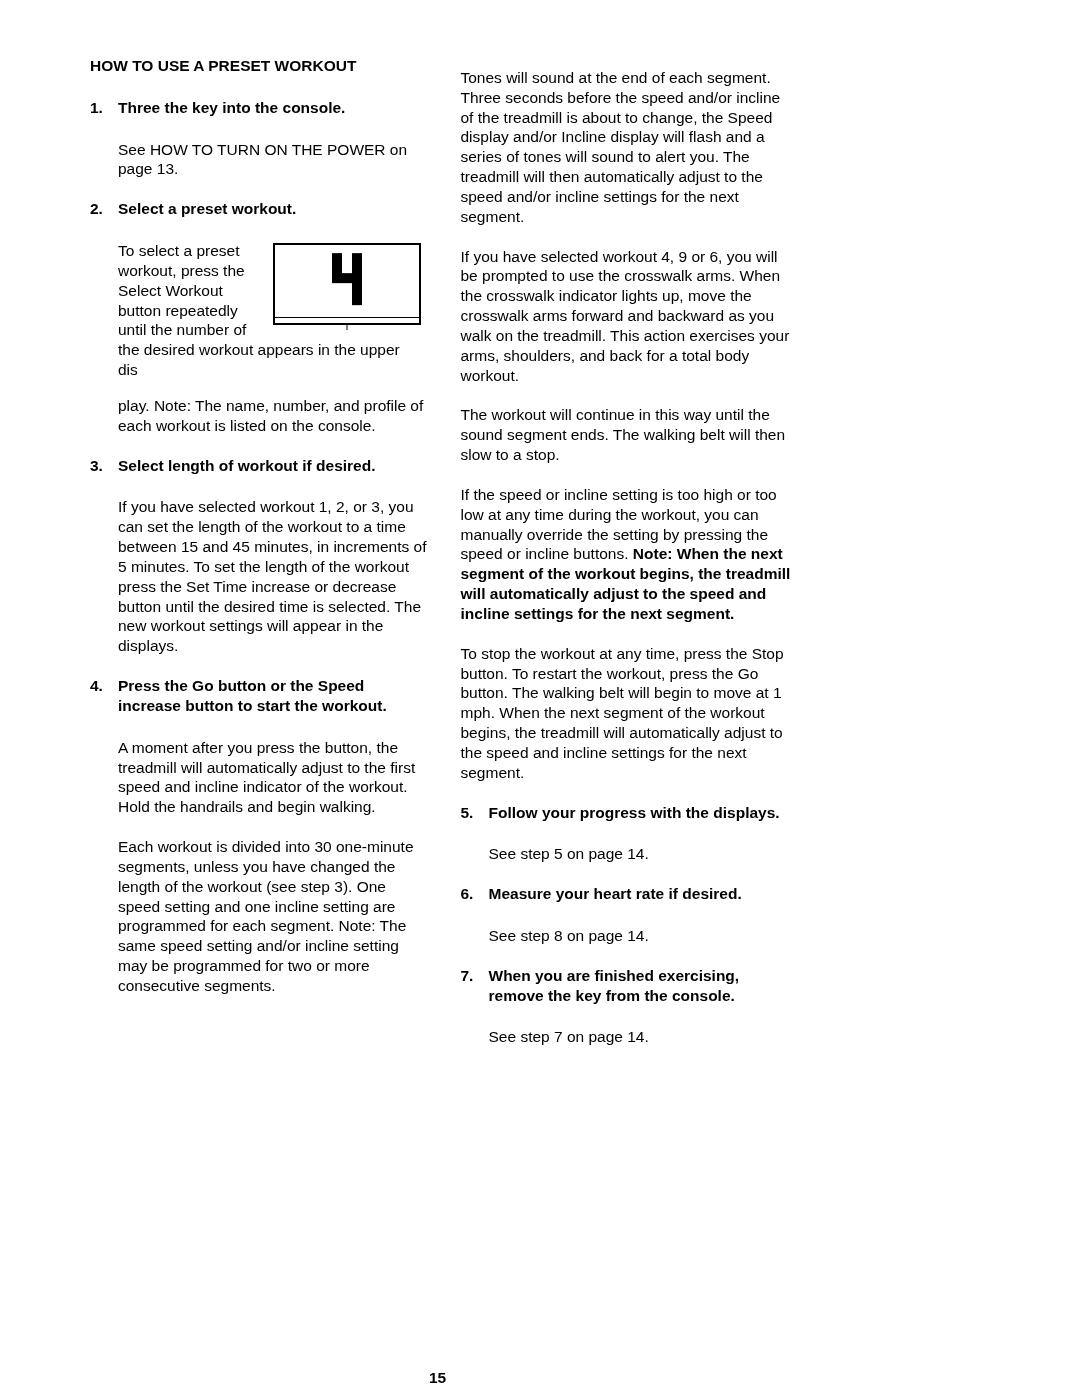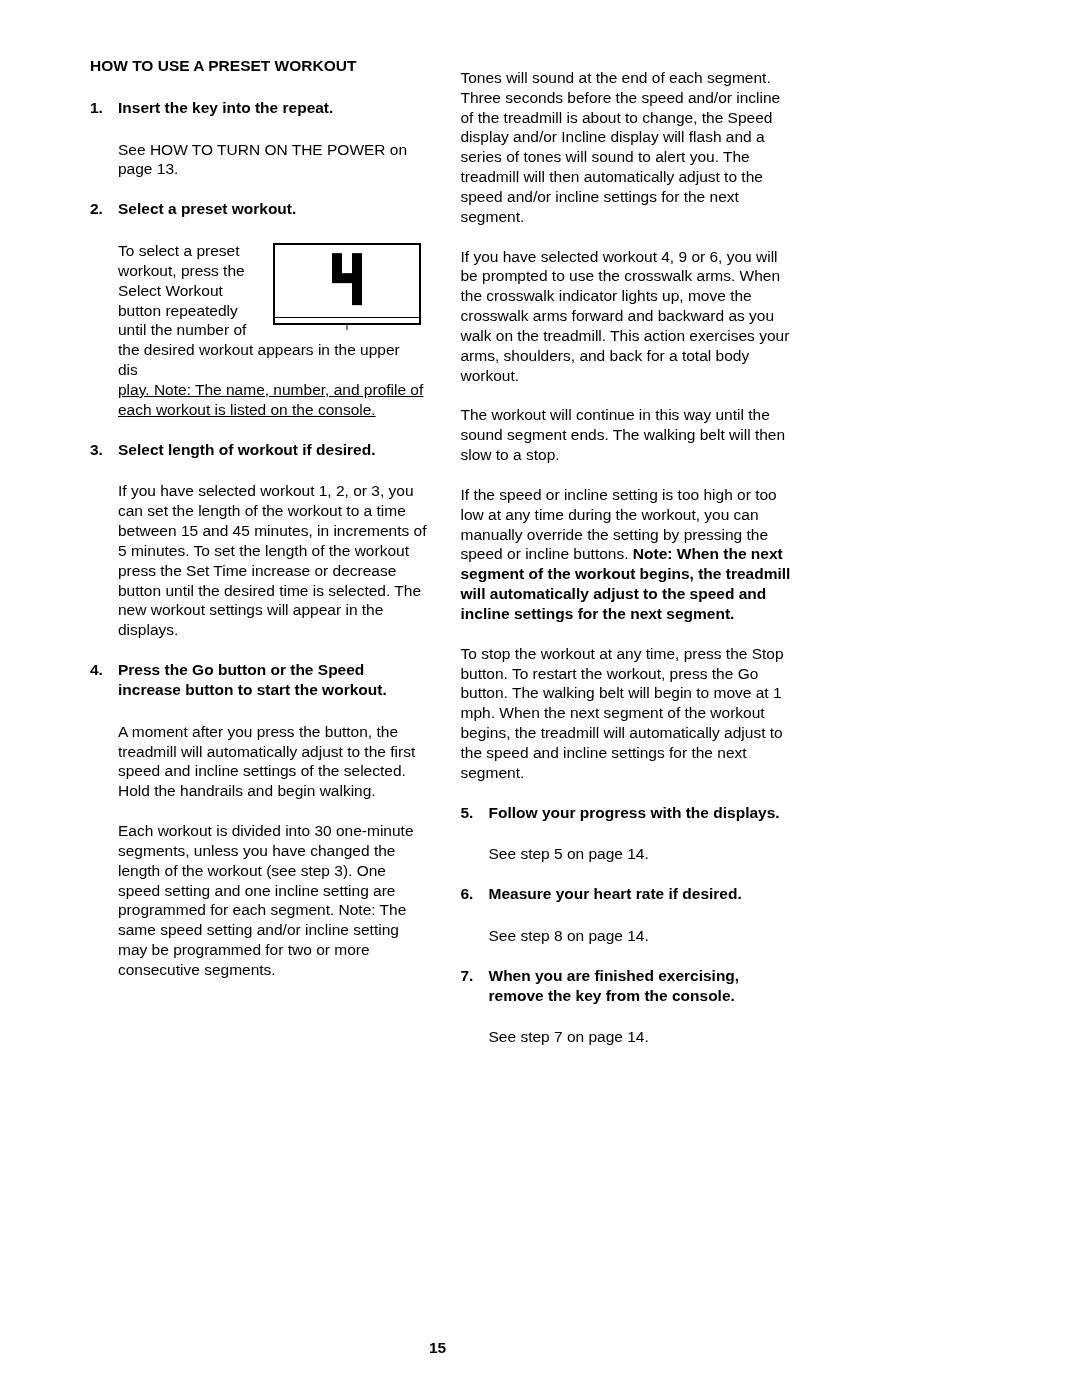--- a/index.html
+++ b/index.html
@@ -84,21 +84,21 @@
     transform: translate(-50%, -54%);
   }
   .col-right .flow p {
     margin: 12px 0 20px 0;
   }
   .bold-run {
     font-weight: bold;
   }
   .page-number {
     position: absolute;
-    bottom: 40px;
+    bottom: 10px;
     left: 0;
     right: 0;
     text-align: center;
     font-weight: bold;
     font-size: 15.5px;
   }
   
   .outdent {
     margin-left: -28px;
   }
@@ -107,21 +107,21 @@
 <body>
 
 <div class="page">
   <div class="columns">
 
     <div class="col col-left">
       <div class="section-title">HOW TO USE A PRESET WORKOUT</div>
 
       <div class="step">
         <span class="step-num">1.</span>
-        <span class="step-head">Insert the key into the repeat.</span>
+        <span class="step-head">Three the key into the console.</span>
         <div class="step-body">
           <p>See HOW TO TURN ON THE POWER on page 13.</p>
         </div>
       </div>
 
       <div class="step">
         <span class="step-num">2.</span>
         <span class="step-head">Select a preset workout.</span>
         <div class="step-body">
           <div class="wrap-area">
@@ -135,37 +135,37 @@
                     <rect x="26" y="2" width="10" height="24"></rect>
                     <rect x="26" y="30" width="10" height="24"></rect>
                     <rect x="6" y="2" width="10" height="24"></rect>
                     <rect x="6" y="22" width="30" height="10"></rect>
                   </g>
                 </svg>
               </div>
             </div>
             <span>To select a preset work­out, press the Select Workout button repeat­edly until the number of the desired workout ap­pears in the upper dis­</span>
           </div>
-          <p class="outdent" style="margin-top:0;text-decoration:underline;">play. Note: The name, number, and profile of each workout is listed on the console.</p>
+          <p class="outdent" style="margin-top:16px;">play. Note: The name, number, and profile of each workout is listed on the console.</p>
         </div>
       </div>
 
       <div class="step">
         <span class="step-num">3.</span>
         <span class="step-head">Select length of workout if desired.</span>
         <div class="step-body">
           <p>If you have selected workout 1, 2, or 3, you can set the length of the workout to a time between 15 and 45 minutes, in increments of 5 minutes. To set the length of the workout press the Set Time increase or decrease button until the desired time is se­lected. The new workout settings will appear in the displays.</p>
         </div>
       </div>
 
       <div class="step">
         <span class="step-num">4.</span>
         <span class="step-head">Press the Go button or the Speed increase but­ton to start the workout.</span>
         <div class="step-body">
-          <p>A moment after you press the button, the treadmill will automatically adjust to the first speed and in­cline settings of the selected. Hold the handrails and begin walking.</p>
+          <p>A moment after you press the button, the treadmill will automatically adjust to the first speed and in­cline indicator of the workout. Hold the handrails and begin walking.</p>
           <p>Each workout is divided into 30 one-minute seg­ments, unless you have changed the length of the workout (see step 3). One speed setting and one incline setting are programmed for each segment. Note: The same speed setting and/or incline setting may be programmed for two or more consecutive segments.</p>
         </div>
       </div>
     </div>
 
     <div class="col col-right">
       <div class="flow">
         <p>Tones will sound at the end of each segment. Three seconds before the speed and/or incline of the treadmill is about to change, the Speed display and/or Incline display will flash and a series of tones will sound to alert you. The treadmill will then auto­matically adjust to the speed and/or incline settings for the next segment.</p>
         <p>If you have selected workout 4, 9 or 6, you will be prompted to use the crosswalk arms. When the crosswalk indicator lights up, move the crosswalk arms forward and backward as you walk on the treadmill. This action exercises your arms, shoul­ders, and back for a total body workout.</p>
         <p>The workout will continue in this way until the sound segment ends. The walking belt will then slow to a stop.</p>

